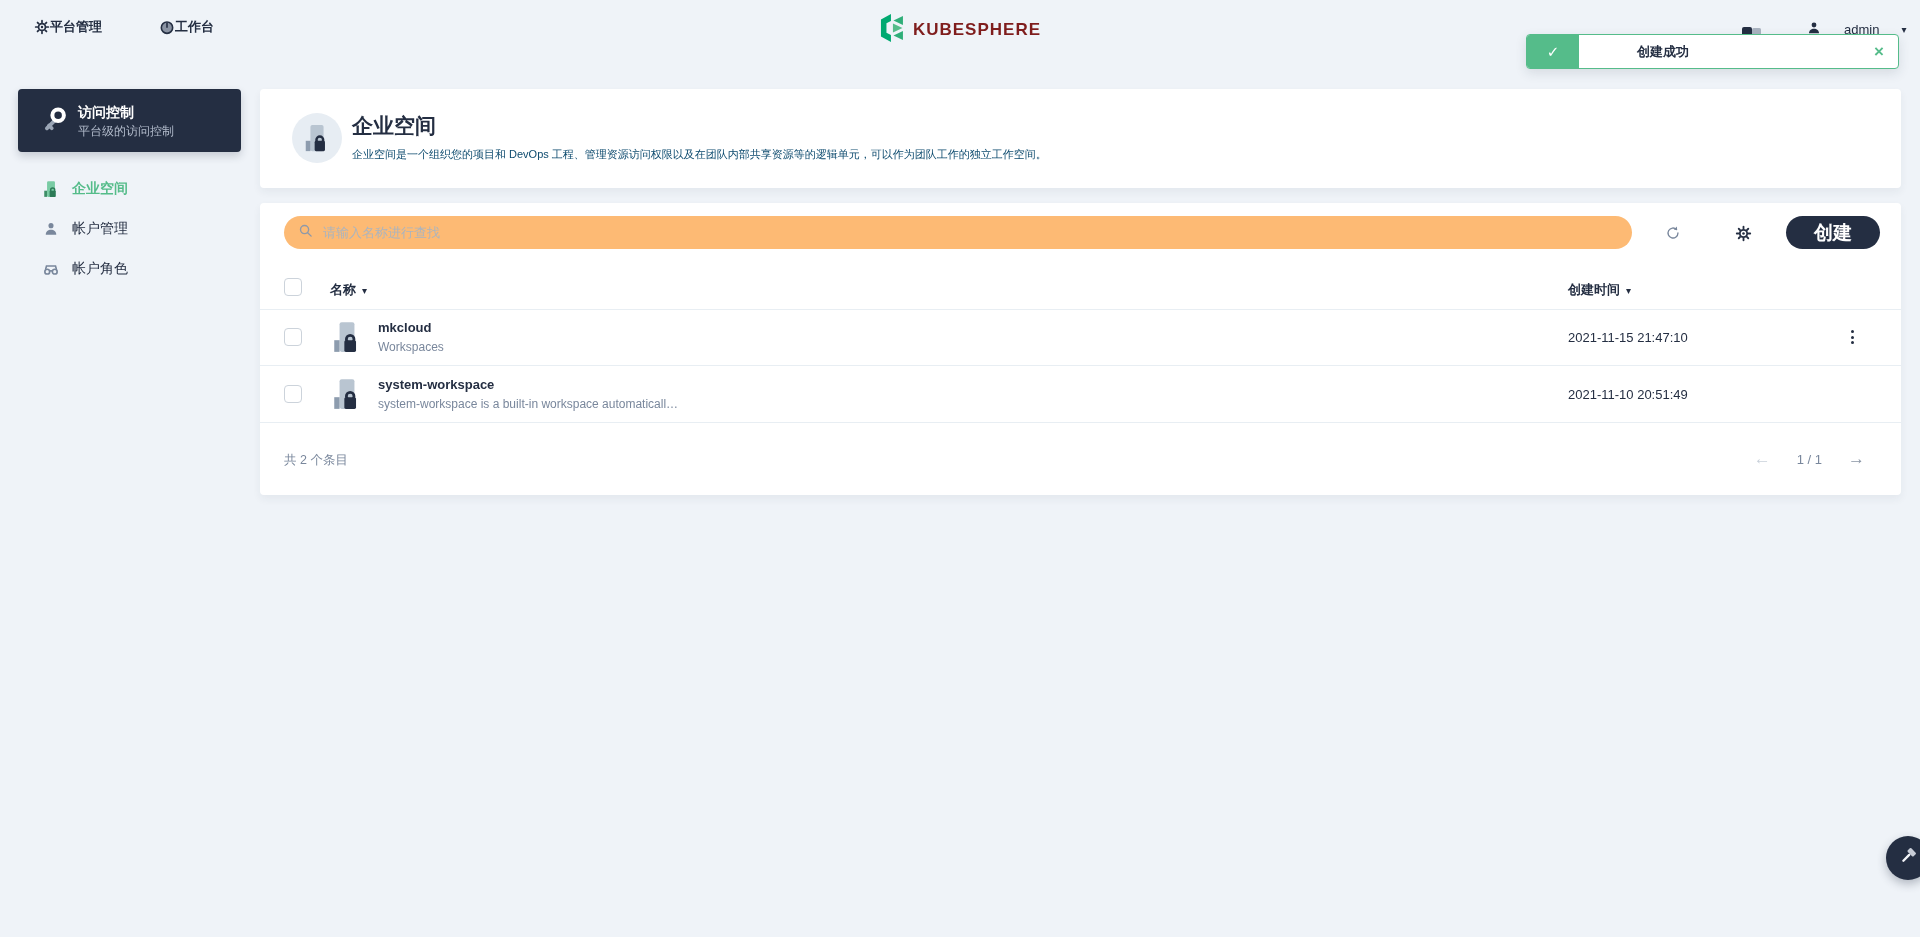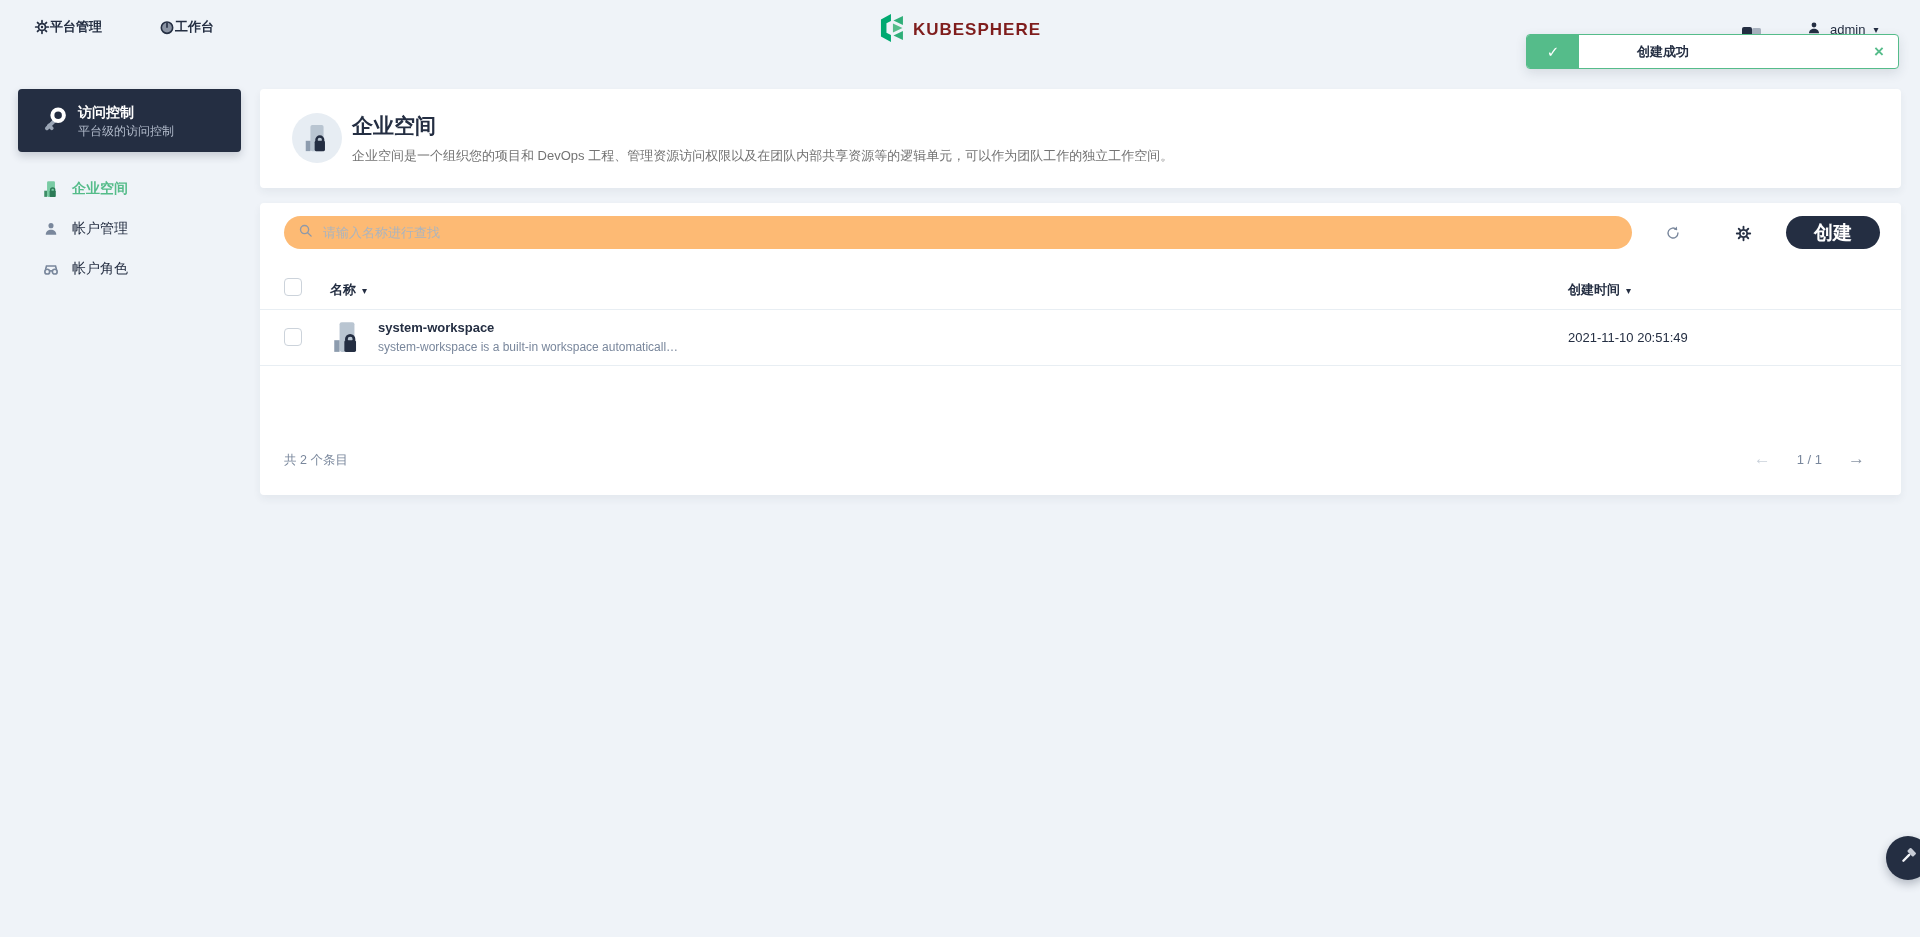--- a/index.html
+++ b/index.html
@@ -10,21 +10,21 @@
   }
   .abs { position:absolute; }
 
   
   .topbar { position:absolute; left:0; top:0; width:1920px; height:56px; }
   .nav-btn { position:absolute; top:18px; display:flex; align-items:center; 
              font-size:13px; font-weight:bold; color:#242e42; cursor:pointer; }
   .logo { position:absolute; left:50%; top:14px; transform:translateX(-50%);
           display:flex; align-items:center; gap:8px; }
   .logo-text { font-size:17px; font-weight:bold; letter-spacing:1px; color:#7f1d1d; }
-  .user-area { position:absolute; top:20px; display:flex; align-items:center; gap:8px;
+  .user-area { position:absolute; top:20px; display:flex; align-items:center; gap:22px;
                font-size:13px; color:#242e42; cursor:pointer; }
   .caret { font-size:10px; color:#242e42; }
 
   
   .toast { position:absolute; left:1526px; top:34px; width:373px; height:35px;
            background:#fff; border:1px solid #55bc8a; border-radius:4px;
            box-shadow:0 4px 12px rgba(36,46,66,.12); display:flex; align-items:center; z-index:20; }
   .toast-badge { width:52px; height:100%; background:#55bc8a; border-radius:3px 0 0 3px;
                  display:flex; align-items:center; justify-content:center;
                  color:#fff; font-size:15px; font-weight:bold; }
@@ -44,21 +44,21 @@
 
   
   .card { position:absolute; left:260px; width:1641px; background:#fff; border-radius:4px;
           box-shadow:0 4px 8px rgba(36,46,66,.06); }
   .card-banner { top:89px; height:99px; }
   .card-main { top:203px; height:292px; }
 
   .banner-icon { position:absolute; left:292px; top:113px; width:50px; height:50px;
                  border-radius:50%; background:#e7edf3; display:flex; align-items:center; justify-content:center; }
   .banner-title { position:absolute; left:352px; top:112px; font-size:21px; font-weight:bold; color:#242e42; }
-  .banner-desc { position:absolute; left:352px; top:147px; font-size:13px; color:#737373; }
+  .banner-desc { position:absolute; left:352px; top:147px; font-size:11px; color:#0c4a6e; }
 
   
   .searchbar { position:absolute; left:284px; top:216px; width:1348px; height:33px;
                background:#fdba74; border-radius:17px; display:flex; align-items:center; padding:0 14px; gap:10px; }
   .searchbar input { border:none; outline:none; background:transparent; flex:1;
                      font-size:13px; color:#242e42; font-family:inherit; }
   .searchbar input::placeholder { color:#abb4be; }
   .tool-icon { position:absolute; top:223px; width:20px; height:20px; cursor:pointer;
                display:flex; align-items:center; justify-content:center; }
   .btn-create { position:absolute; left:1786px; top:216px; width:94px; height:33px;
@@ -278,20 +278,36 @@
   <span class="abs" style="left:70px;top:15px">
     <span class="col-label">名称</span><span class="sort-caret">▾</span>
   </span>
   <span class="abs" style="left:1308px;top:15px">
     <span class="col-label">创建时间</span><span class="sort-caret">▾</span>
   </span>
 </div>
 <div class="divider" style="top:309px"></div>
 
 <div id="rows">
+  <div class="trow">
+    <span class="checkbox"></span>
+    <span class="bicon b-gray">
+      <svg class="building" viewBox="0 0 32 32">
+          <use href="#building"></use>
+        </svg>
+    </span>
+    <div class="rname">mkcloud</div>
+    <div class="rdesc">Workspaces</div>
+    <div class="rtime">2021-11-15 21:47:10</div>
+    <div class="kebab">
+        <i></i>
+        <i></i>
+        <i></i>
+      </div>
+  </div>
 
   <div class="trow">
     <span class="checkbox"></span>
     <span class="bicon b-gray">
       <svg class="building" viewBox="0 0 32 32">
           <use href="#building"></use>
         </svg>
     </span>
     <div class="rname">system-workspace</div>
     <div class="rdesc">system-workspace is a built-in workspace automaticall…</div>

